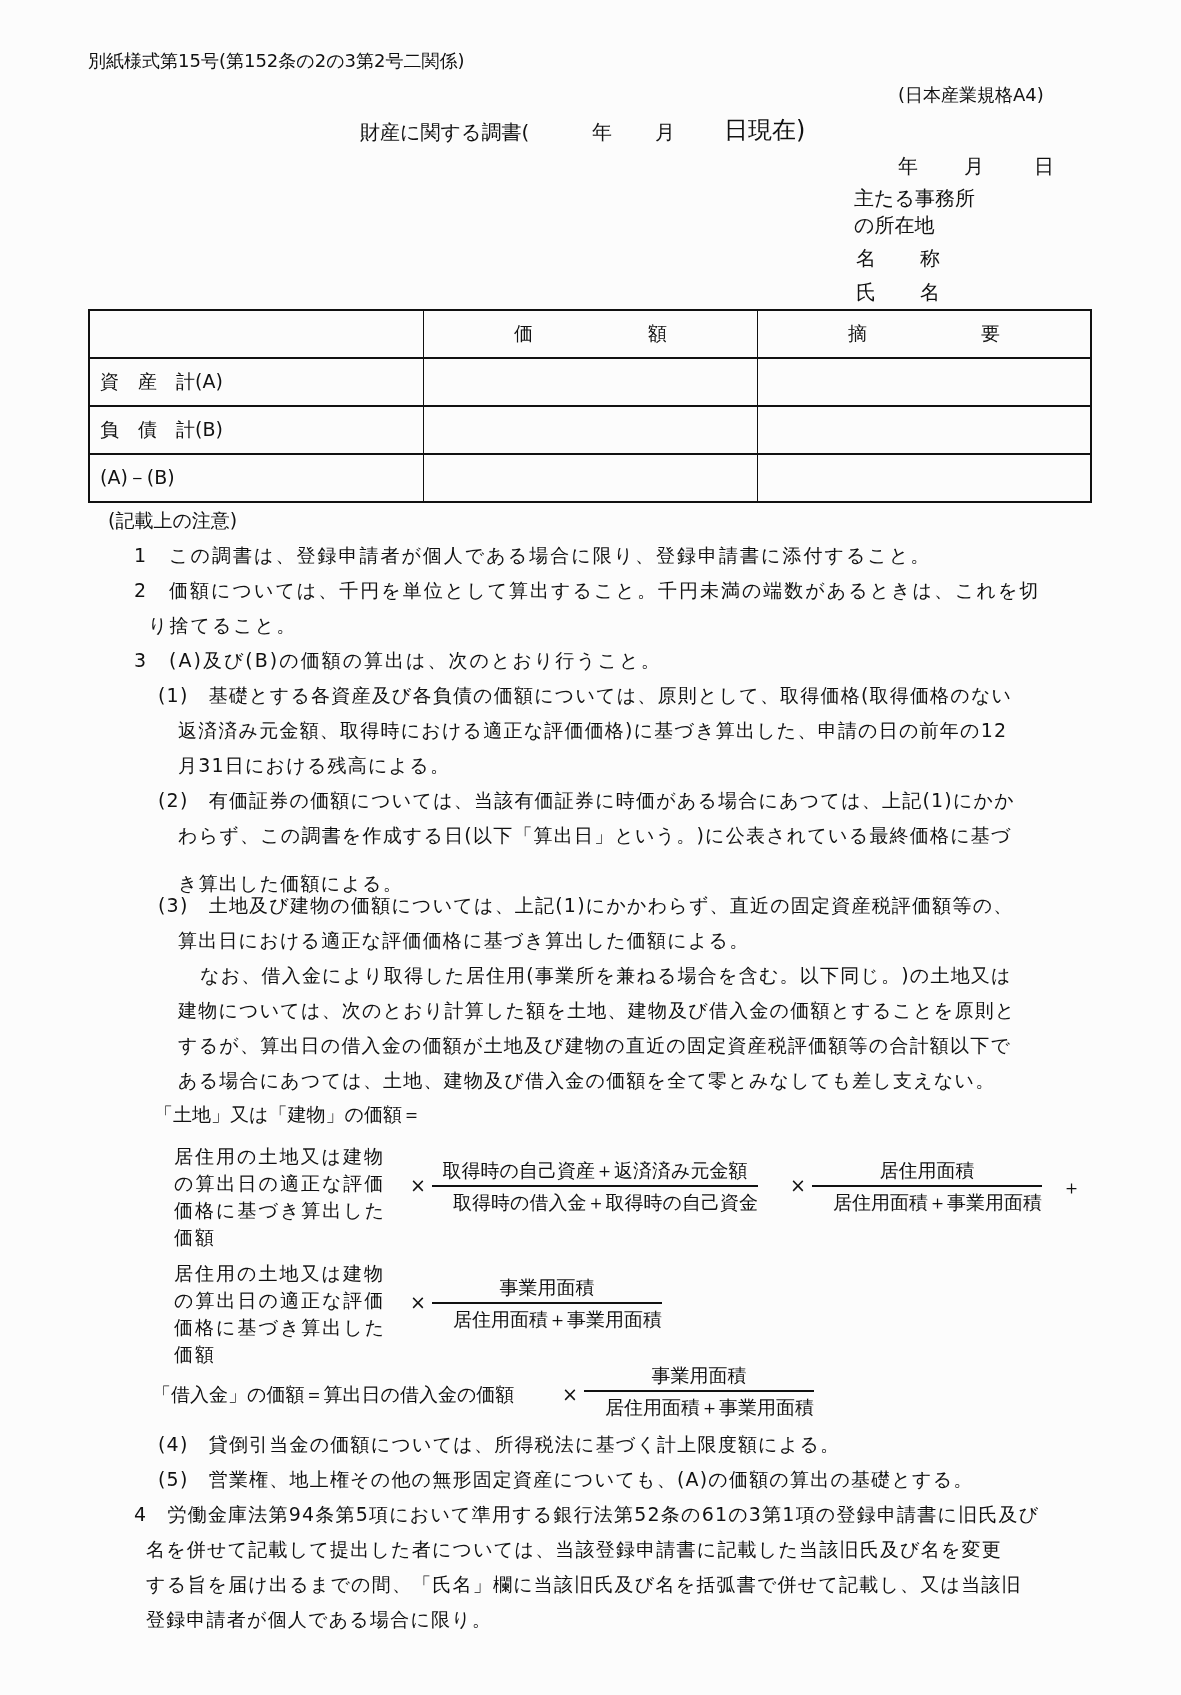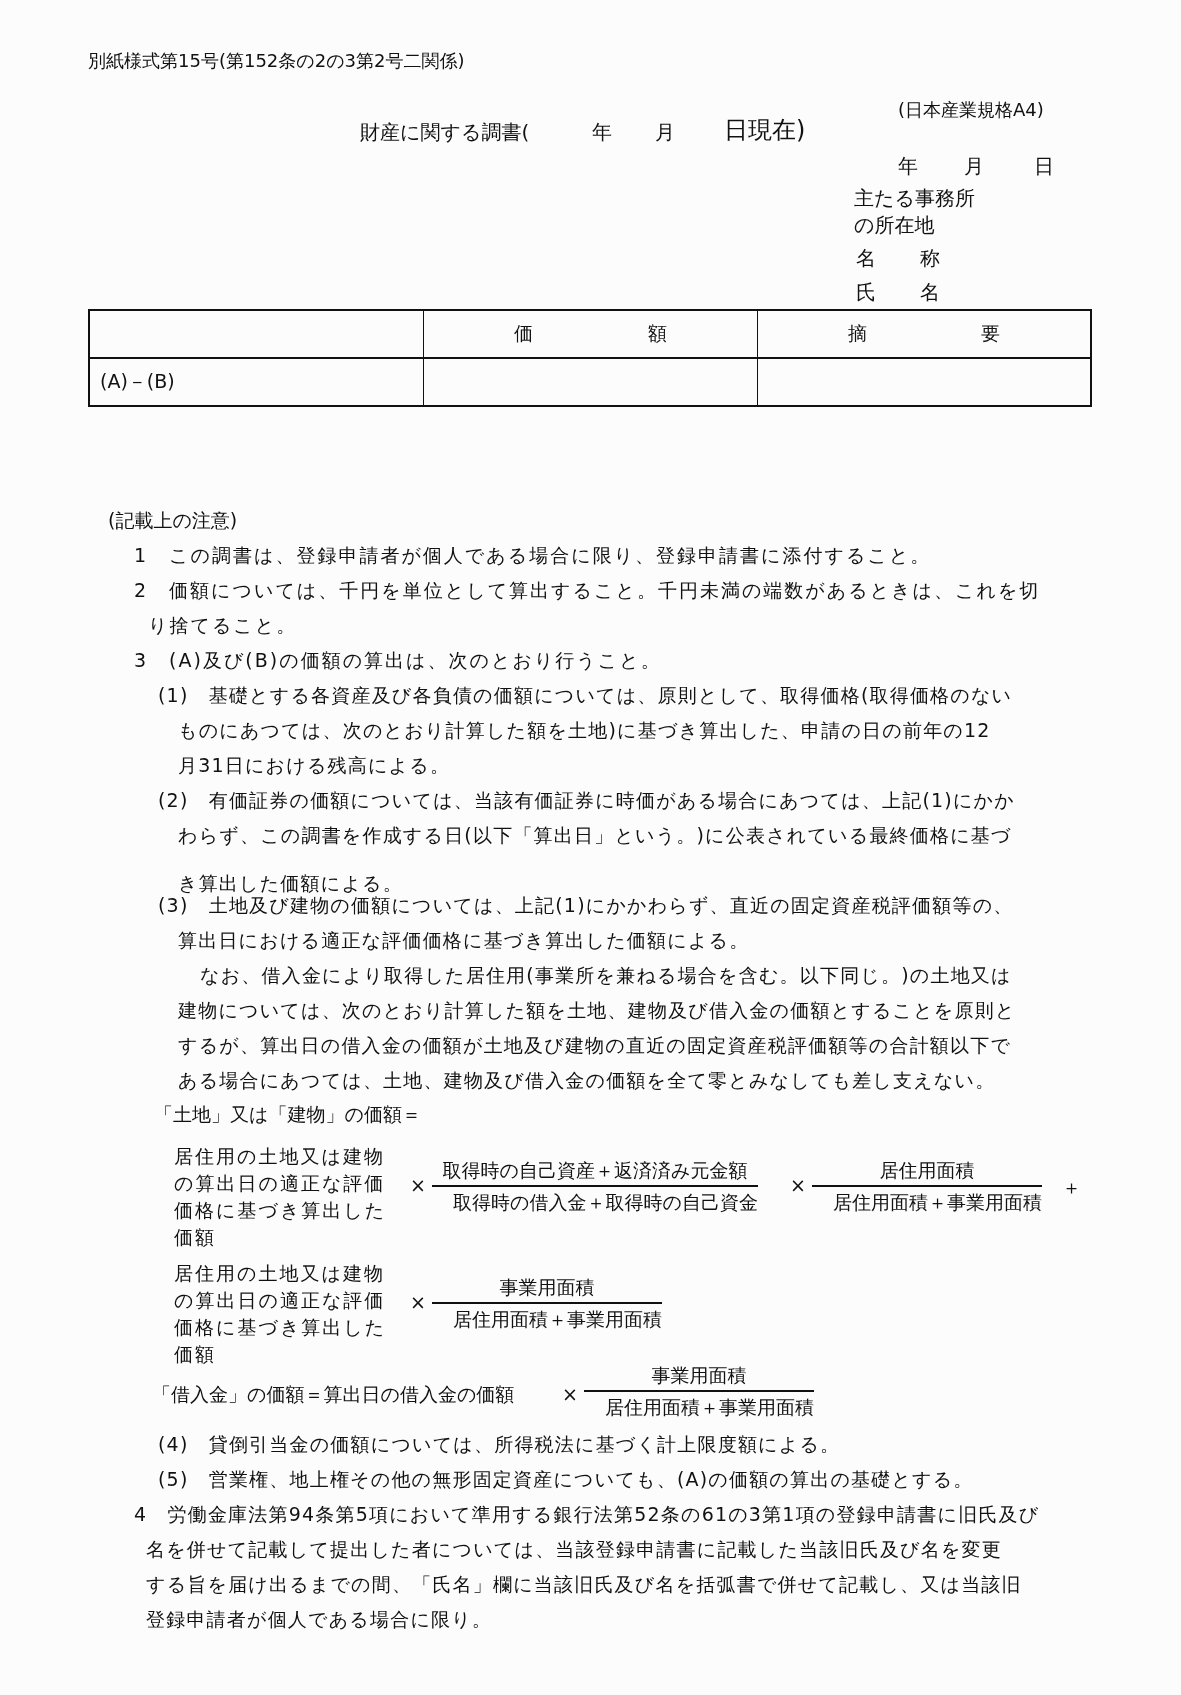--- a/index.html
+++ b/index.html
@@ -29,21 +29,21 @@
   }
   .frac .num { padding-bottom: 5px; }
   .frac .bar { align-self: stretch; border-top: 2px solid #111; }
   .frac .den { padding-top: 6px; margin-left: 21px; }
   .stack { position: absolute; line-height: 27px; white-space: nowrap; letter-spacing: 2px; margin-top: 15px; }
 </style>
 </head>
 <body>
 
 <div class="abs" style="left:88px;top:52px;font-size:18px;">別紙様式第15号(第152条の2の3第2号二関係)</div>
-<div class="abs" style="left:898px;top:101px;font-size:18px;">(日本産業規格A4)</div>
+<div class="abs" style="left:898px;top:86px;font-size:18px;">(日本産業規格A4)</div>
 
 <div>
   <div class="abs" style="left:360px;top:122px;font-size:20px;">財産に関する調書(</div>
   <div class="abs" style="left:592px;top:122px;font-size:20px;">年</div>
   <div class="abs" style="left:655px;top:122px;font-size:20px;">月</div>
   <div class="abs" style="left:724px;top:118px;font-size:24px;">日現在)</div>
 </div>
 
 <div>
   <div class="abs" style="left:898px;top:156px;font-size:20px;">年</div>
@@ -71,36 +71,46 @@
           </div>
     </td>
     <td>
       <div class="spread">
             <span>摘</span>
             <span>要</span>
           </div>
     </td>
   </tr>
   <tr>
+    <td class="c1">資　産　計(A)</td>
+    <td class="c2"></td>
+    <td></td>
+  </tr>
+  <tr>
+    <td class="c1">負　債　計(B)</td>
+    <td class="c2"></td>
+    <td></td>
+  </tr>
+  <tr>
     <td class="c1">(A)－(B)</td>
     <td class="c2"></td>
     <td></td>
   </tr>
 </tbody>
   </table>
 
 <div>
   <div class="abs" style="left:108px;top:511px;">(記載上の注意)</div>
   <div class="abs ls" style="left:134px;top:546px;">1　この調書は、登録申請者が個人である場合に限り、登録申請書に添付すること。</div>
   <div class="abs ls" style="left:134px;top:581px;">2　価額については、千円を単位として算出すること。千円未満の端数があるときは、これを切</div>
   <div class="abs ls" style="left:148px;top:616px;">り捨てること。</div>
   <div class="abs ls" style="left:134px;top:651px;">3　(A)及び(B)の価額の算出は、次のとおり行うこと。</div>
 
   <div class="abs" style="left:158px;top:686px;letter-spacing:1.2px;">(1)　基礎とする各資産及び各負債の価額については、原則として、取得価格(取得価格のない</div>
-  <div class="abs" style="left:178px;top:721px;letter-spacing:1.2px;">ものにあつては、次のとおり計算した額を土地)に基づき算出した、申請の日の前年の12</div>
+  <div class="abs" style="left:178px;top:721px;letter-spacing:1.2px;">返済済み元金額、取得時における適正な評価価格)に基づき算出した、申請の日の前年の12</div>
   <div class="abs" style="left:178px;top:756px;letter-spacing:1.2px;">月31日における残高による。</div>
 
   <div class="abs" style="left:158px;top:791px;letter-spacing:1.2px;">(2)　有価証券の価額については、当該有価証券に時価がある場合にあつては、上記(1)にかか</div>
   <div class="abs" style="left:178px;top:826px;letter-spacing:1.2px;">わらず、この調書を作成する日(以下「算出日」という。)に公表されている最終価格に基づ</div>
   <div class="abs" style="left:178px;top:834px;letter-spacing:1.2px;margin-top:40px;">き算出した価額による。</div>
 
   <div class="abs" style="left:158px;top:896px;letter-spacing:1.2px;">(3)　土地及び建物の価額については、上記(1)にかかわらず、直近の固定資産税評価額等の、</div>
   <div class="abs" style="left:178px;top:931px;letter-spacing:1.2px;">算出日における適正な評価価格に基づき算出した価額による。</div>
   <div class="abs" style="left:200px;top:966px;letter-spacing:1.2px;">なお、借入金により取得した居住用(事業所を兼ねる場合を含む。以下同じ。)の土地又は</div>
   <div class="abs" style="left:178px;top:1001px;letter-spacing:1.2px;">建物については、次のとおり計算した額を土地、建物及び借入金の価額とすることを原則と</div>

